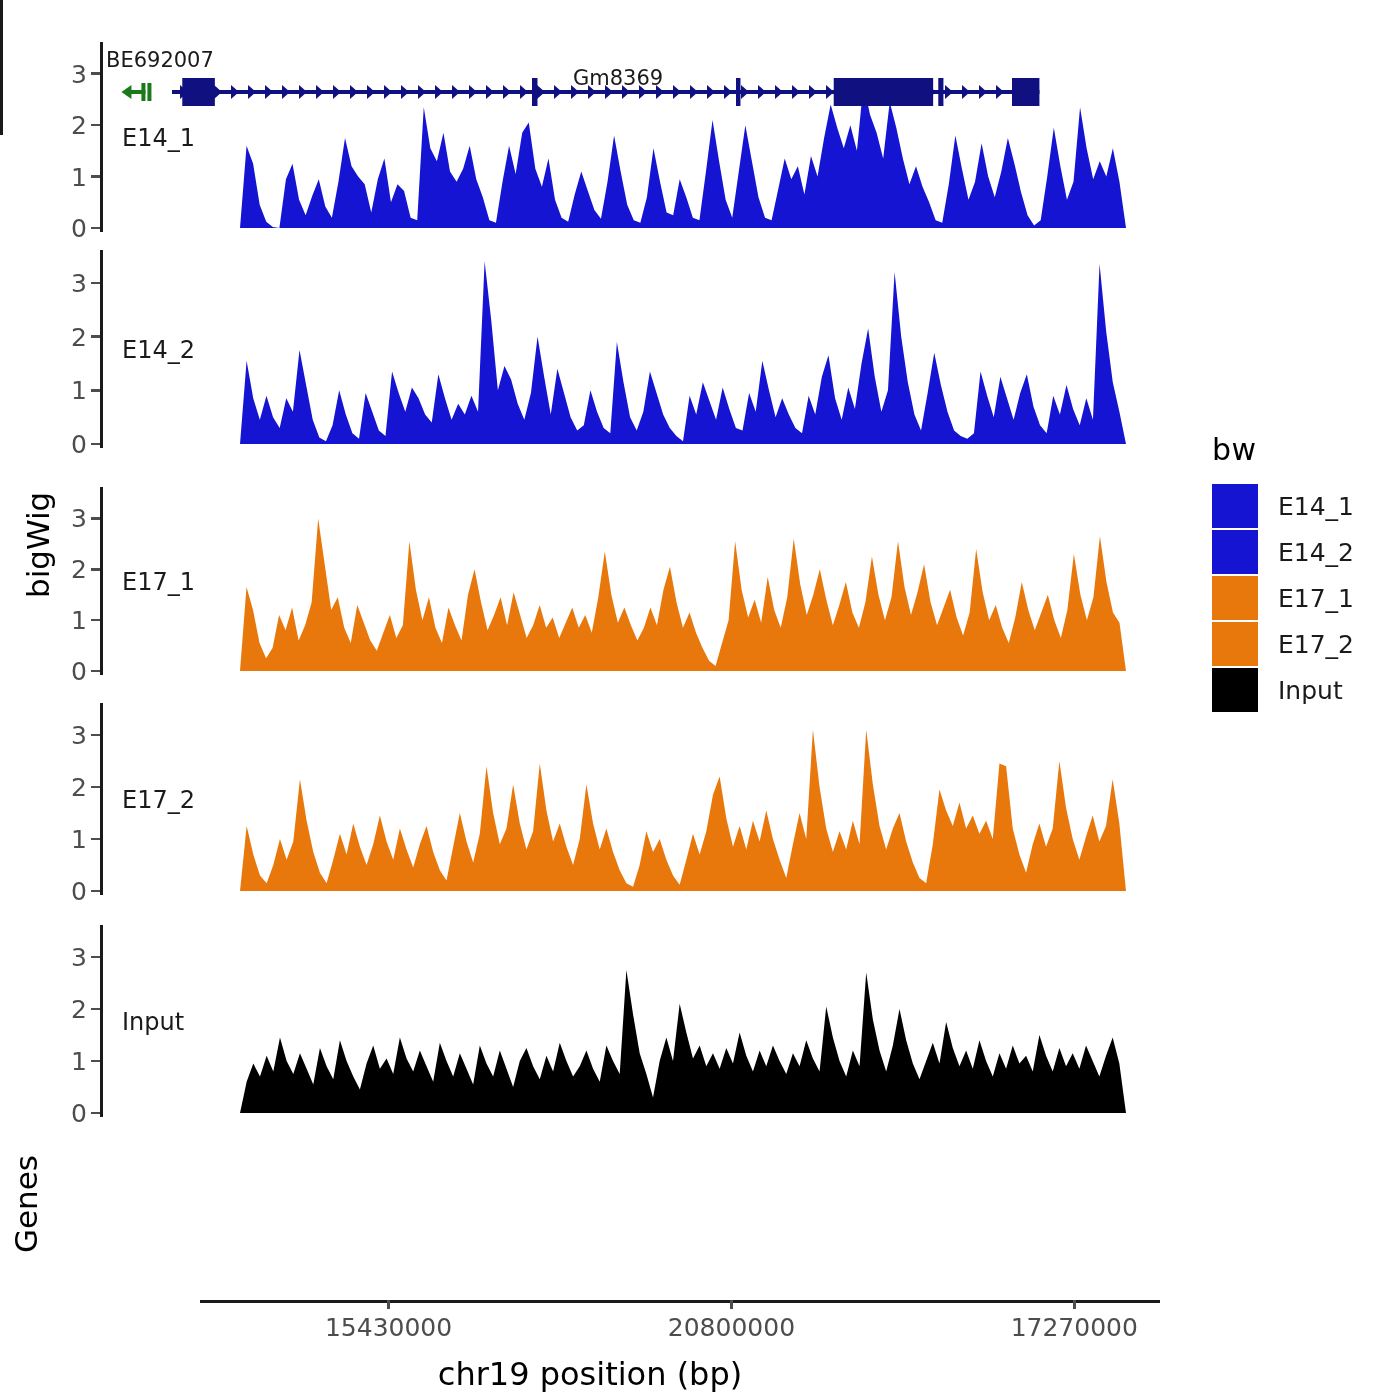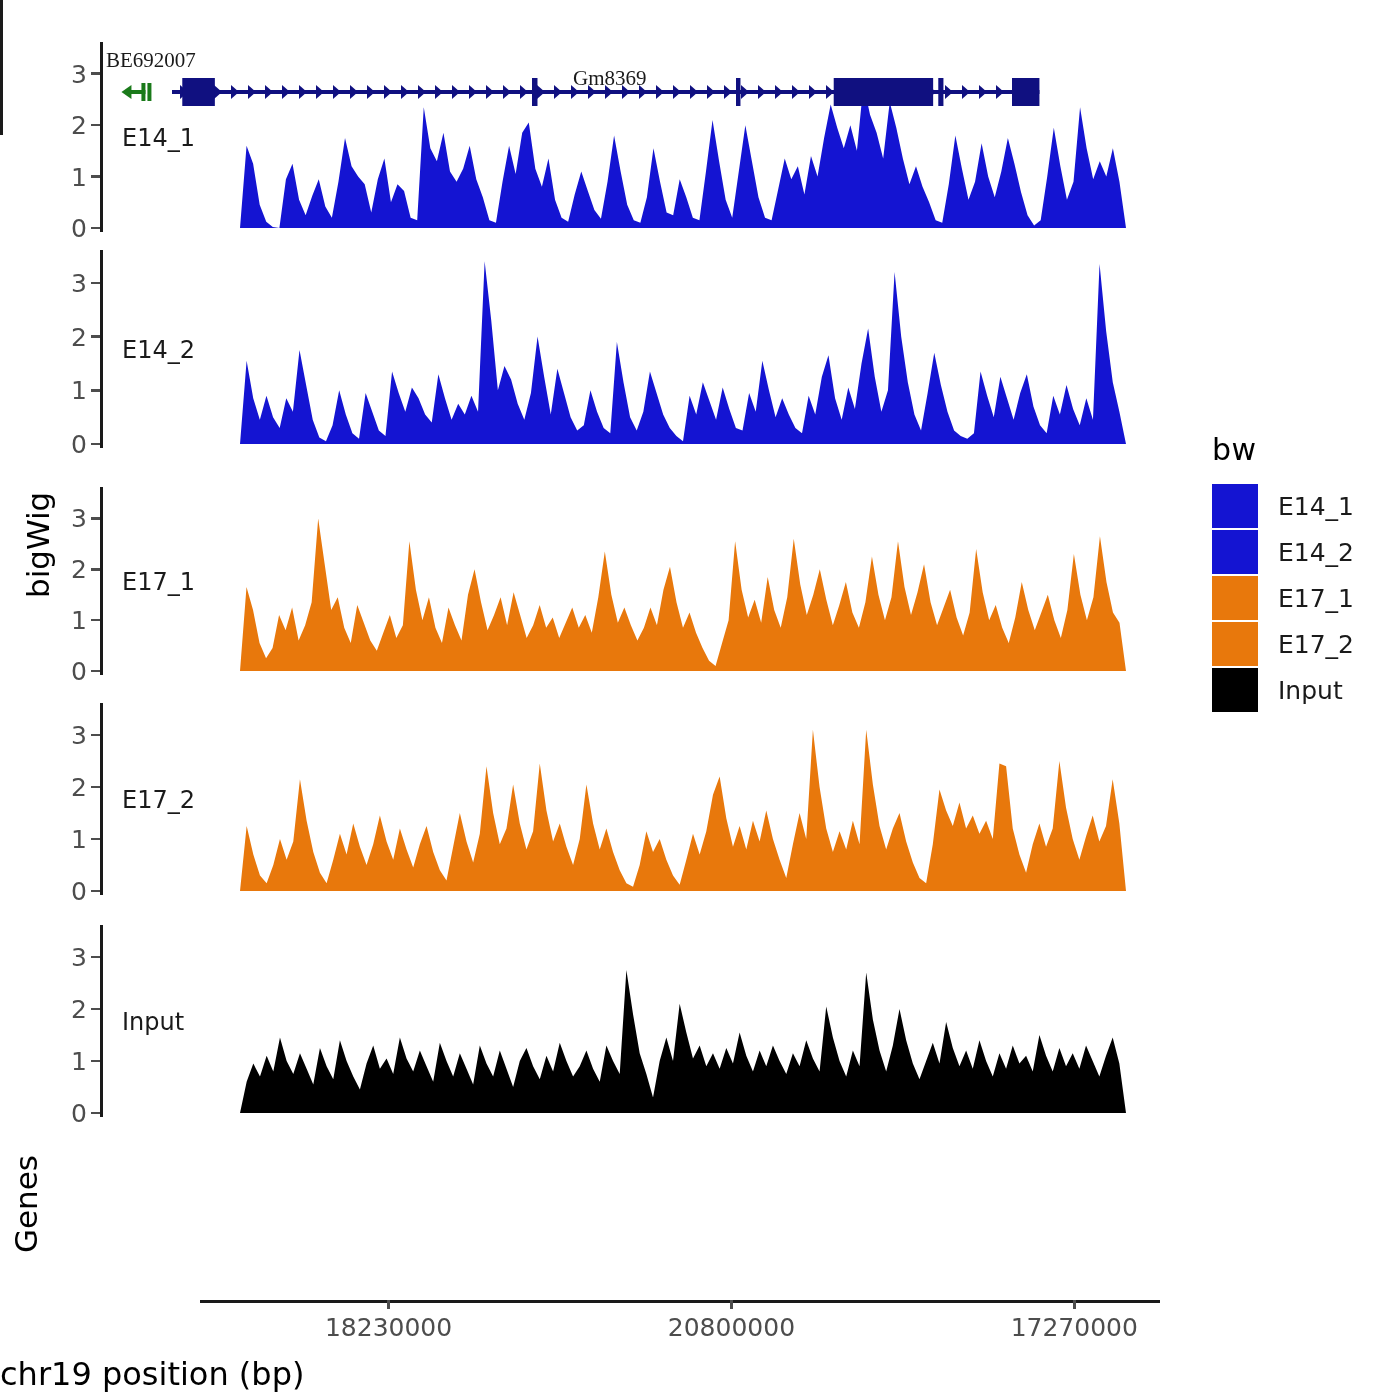--- a/index.html
+++ b/index.html
@@ -31,31 +31,31 @@
 
   
   #legend{left:1212px;top:432px;width:180px;}
   #legend .title{font-size:30px;color:#000;margin-bottom:16px;
                  letter-spacing:.5px;}
   .legrow{display:flex;align-items:center;height:46px;}
   .legkey{width:46px;height:44px;flex:0 0 46px;}
   .leglab{margin-left:20px;font-size:25px;color:#1a1a1a;white-space:nowrap;}
 
   
-  #genes-panel{left:100px;top:1162px;width:1060px;height:140px;font-family:Liberation Serif, serif;}
+  #genes-panel{left:100px;top:1162px;width:1060px;height:140px;}
   #genes-axisline{position:absolute;left:0;top:0;width:3px;height:135px;background:#1a1a1a;}
   .genelabel{position:absolute;font-size:21px;color:#1a1a1a;white-space:nowrap;}
   #gene-track-svg{position:absolute;left:0;top:0;}
 
   
   #xaxis-line{left:200px;top:1300px;width:960px;height:3px;background:#1a1a1a;}
   .xtick{position:absolute;top:1300px;width:2.6px;height:9px;background:#4d4d4d;}
   .xticklab{position:absolute;top:1313px;font-size:25px;color:#4d4d4d;
             white-space:nowrap;transform:translateX(-50%);}
-  #xlab{left:0;top:1355px;width:1180px;text-align:left;
+  #xlab{left:0;top:1355px;width:1180px;text-align:center;
         font-size:32px;color:#000;}
 </style>
 </head>
 <body>
 
 <div class="abs" id="ylab">bigWig</div>
 
 <div class="abs" id="genes-strip-label">Genes</div>
 
 <div id="panels">
@@ -242,19 +242,19 @@
         <rect x="833.7142857142857" y="78" width="99.42857142857144" height="28" fill="#101080"></rect>
         <rect x="938.2857142857142" y="78" width="5.142857142857338" height="28" fill="#101080"></rect>
         <rect x="1012" y="78" width="27.42857142857156" height="28" fill="#101080"></rect>
       </g>
     </svg>
 </div>
 
 <div class="abs" id="xaxis-line"></div>
 <div id="xticks">
     <div class="xtick" style="left: 387.271px;"></div>
-    <div class="xticklab" style="left: 388.571px;">18230000</div>
+    <div class="xticklab" style="left: 388.571px;">15430000</div>
     <div class="xtick" style="left: 730.129px;"></div>
     <div class="xticklab" style="left: 731.429px;">20800000</div>
     <div class="xtick" style="left: 1072.99px;"></div>
     <div class="xticklab" style="left: 1074.29px;">17270000</div>
   </div>
 <div class="abs" id="xlab">chr19 position (bp)</div>
 
 </body></html>

